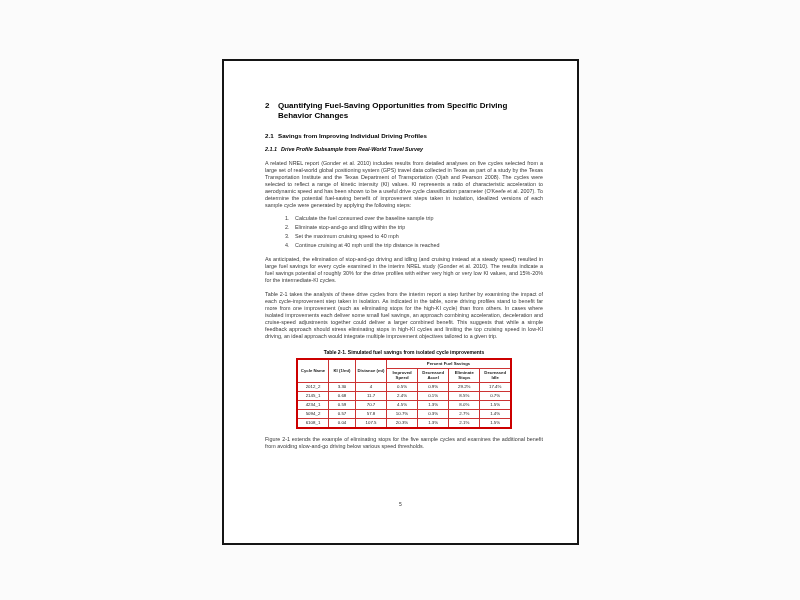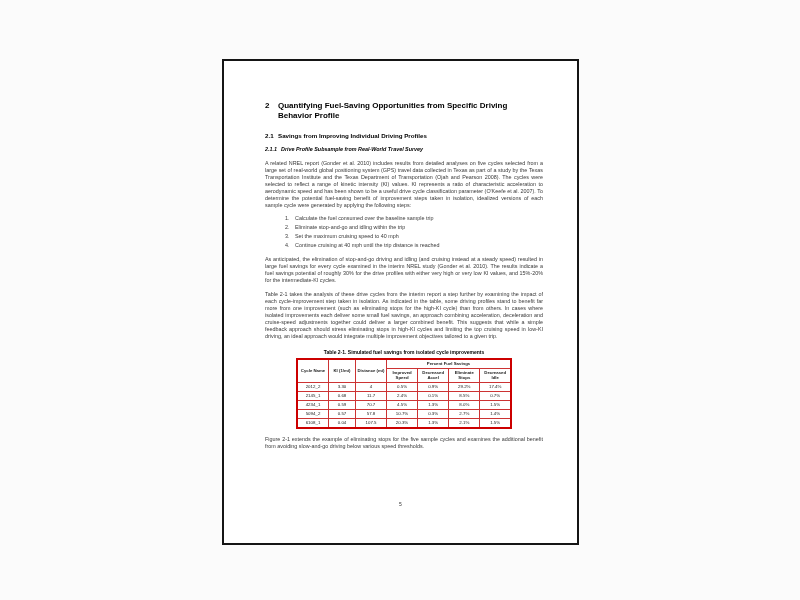--- a/index.html
+++ b/index.html
@@ -49,21 +49,21 @@
     font-size:5px;color:#333;
   }
 </style>
 </head>
 <body>
 
 <div class="page">
 
   <div class="h1">
     <span class="num">2</span>
-    <span class="txt">Quantifying Fuel-Saving Opportunities from Specific Driving Behavior Profile</span>
+    <span class="txt">Quantifying Fuel-Saving Opportunities from Specific Driving Behavior Changes</span>
   </div>
 
   <div class="h2">
     <span class="num">2.1</span>
     <span class="txt">Savings from Improving Individual Driving Profiles</span>
   </div>
 
   <div class="h3">
     <span class="num">2.1.1</span>
     <span class="txt">Drive Profile Subsample from Real-World Travel Survey</span>

